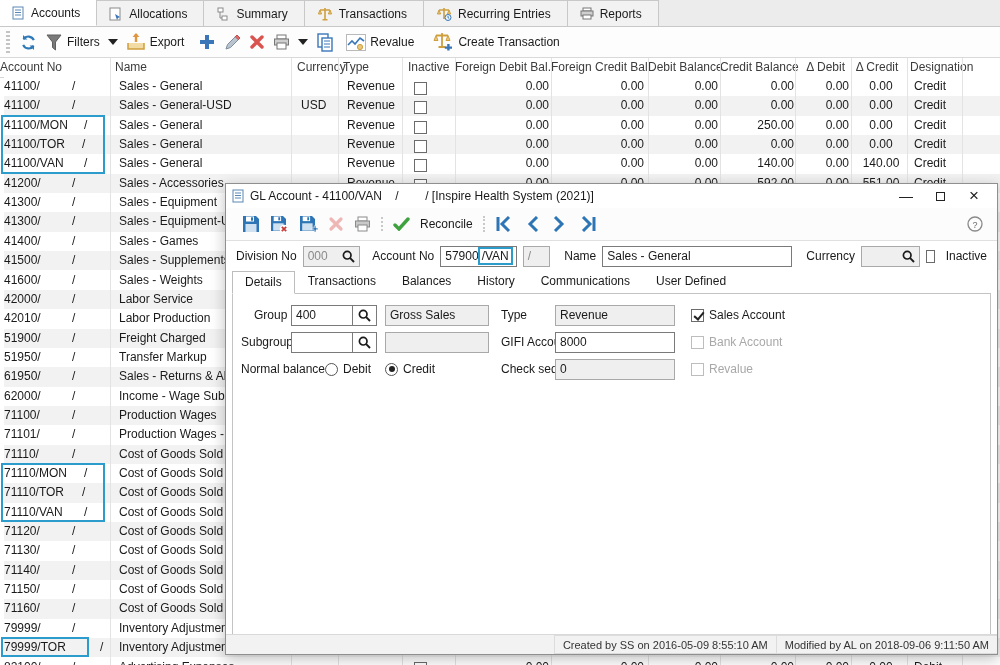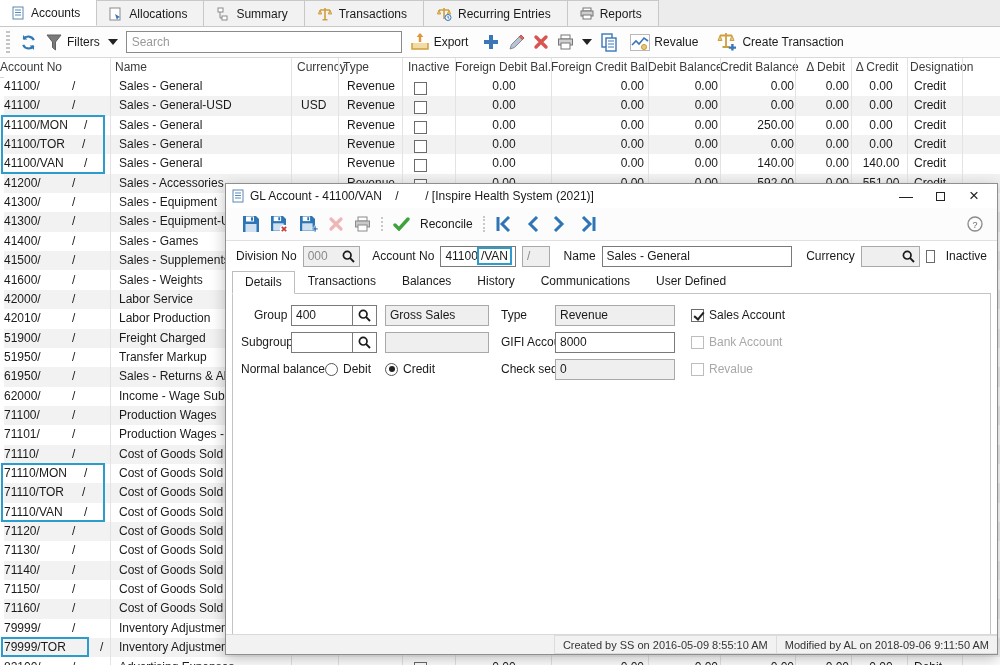--- a/index.html
+++ b/index.html
@@ -31,21 +31,21 @@
   .tbody { position:absolute; left:0; top:19px; width:1000px; height:588px; }
   .trow { position:absolute; left:4px; width:1000px; height:19.35px; background:#fff; }
   .trow.alt { background:#f2f2f2; }
   .cell { position:absolute; top:0; height:19.35px; line-height:19.35px; white-space:nowrap; overflow:hidden; }
   .hcell { position:absolute; top:0; height:19px; line-height:19px; white-space:nowrap; }
   .c-acct  { left:8;   width:100px; }
   .c-name  { left:115px; width:174px; }
   .c-cur   { left:297px; width:38px; }
   .c-type  { left:343px; width:57px; }
   .c-inact { left:408px; width:45px; }
-  .c-fdb { left:455px; width:90px; text-align:center; }
+  .c-fdb { left:455px; width:90px; text-align:right; }
   .c-fcb { left:551px; width:89px; text-align:right; }
   .c-db  { left:648px; width:66px; text-align:right; }
   .c-cb  { left:720px; width:70px; text-align:right; }
   .c-dd  { left:795px; width:50px; text-align:right; }
   .c-dc  { left:851px; width:52px; text-align:center; }
   .c-desig { left:910px; width:88px; }
   .slash2 { position:absolute; top:0; }
   .gridv { position:absolute; top:0; width:1px; height:607px; background:#e3e3e3; }
   .hdrline { position:absolute; left:0; top:19px; width:1000px; height:1px; background:#d5d5d5; }
   .hl-box { position:absolute; border:2px solid #2b9ccb; pointer-events:none; z-index:3; }
@@ -179,21 +179,20 @@
     </div>
     <div class="tbtn">
       <span>
           <svg width="18" height="17" viewBox="0 0 18 17">
             <path d="M2 1h14l-5.5 7v8l-3-2.5V8z" fill="#7a7a7a" stroke="#5f5f5f"></path>
           </svg>
         </span>
       <span>Filters</span>
     </div>
     <div class="dd-arrow"></div>
-    <input class="searchbox" placeholder="Search" style="">
     <div class="tbtn">
       <span>
           <svg width="20" height="18" viewBox="0 0 20 18">
             <path d="M10 9V1" stroke="#e0963c" stroke-width="2.4"></path>
             <path d="M10 0l3.4 4H6.6z" fill="#e0963c"></path>
             <path d="M2 10v6h16v-6" fill="#f3dba4" stroke="#cf9f3e" stroke-width="1.5"></path>
           </svg>
         </span>
       <span>Export</span>
     </div>
@@ -595,21 +594,21 @@
         <span>000</span>
         <span class="mag">
             <svg width="13" height="13" viewBox="0 0 13 13">
               <circle cx="5.2" cy="5.2" r="3.8" fill="none" stroke="#1a1a1a" stroke-width="1.7"></circle>
               <line x1="8.2" y1="8.2" x2="12" y2="12" stroke="#1a1a1a" stroke-width="1.9"></line>
             </svg>
           </span>
       </div>
       <span class="flabel" style="margin-left:6px">Account No</span>
       <div class="finput" style="width:80px">
-        <span>41100</span>
+        <span>57900</span>
           <span class="van-box">/VAN</span>
       </div>
       <div class="finput ro" style="width:38px">
         <span>/</span>
       </div>
       <span class="flabel" style="margin-left:8px">Name</span>
       <div class="finput" style="width:298px">
         <span>Sales - General</span>
       </div>
       <span class="flabel" style="margin-left:8px">Currency</span>

